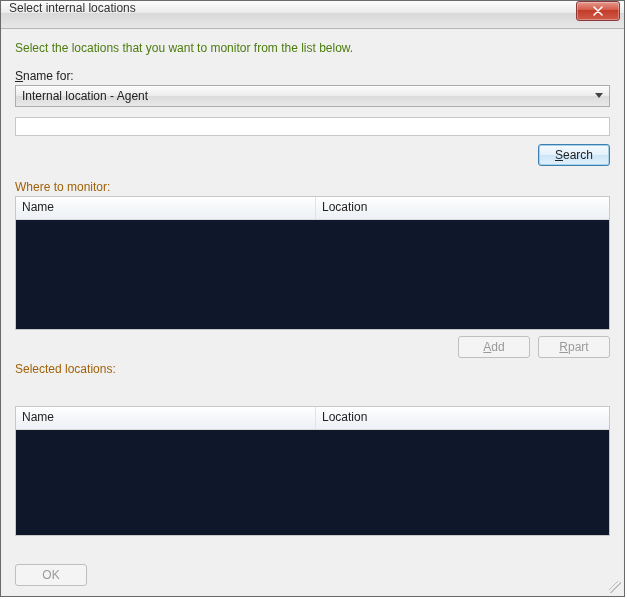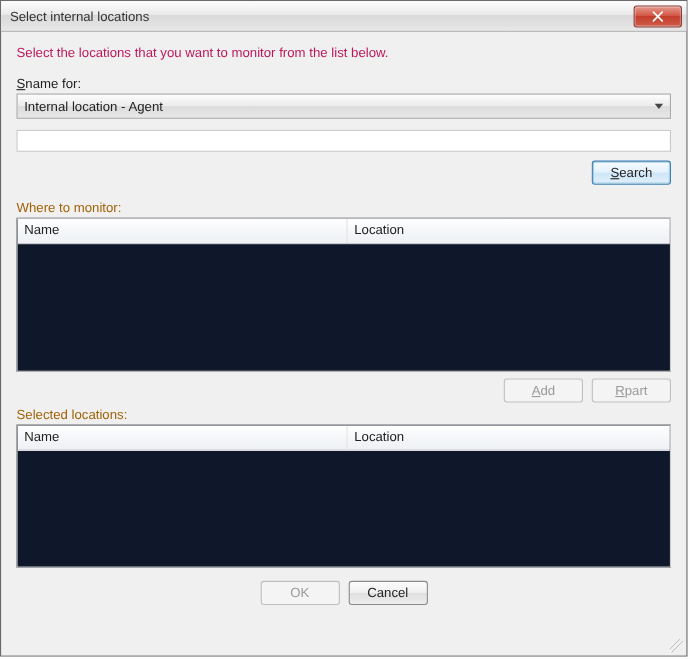--- a/index.html
+++ b/index.html
@@ -16,21 +16,20 @@
     background: #f0f0f0;
     display: flex;
     flex-direction: column;
     box-shadow: 0 0 0 1px #eee inset;
   }
   .titlebar {
     height: 27px;
     background: linear-gradient(to bottom, #fdfdfd 0%, #eaeaea 45%, #d9d9d9 46%, #e7e7e7 100%);
     border-bottom: 1px solid #b5b5b5;
     display: flex;
-    align-items: center;
     padding: 0 4px 0 8px;
   }
   .titlebar .title {
     flex: 1;
     color: #333;
     font-size: 12px;
   }
   .close-btn {
     width: 42px;
     height: 18px;
@@ -46,21 +45,21 @@
   }
   .close-btn svg { width: 10px; height: 10px; }
   .content {
     flex: 1;
     padding: 12px 14px 10px 14px;
     display: flex;
     flex-direction: column;
     overflow: hidden;
   }
   .intro {
-    color: #be185d;
+    color: #4d7c0f;
     margin-bottom: 14px;
   }
   .label { color: #222; margin-bottom: 2px; }
   .und { text-decoration: underline; }
   .dropdown {
     height: 21px;
     border: 1px solid #acacac;
     background: linear-gradient(to bottom, #fdfdfd 0%, #ececec 48%, #dcdcdc 52%, #e8e8e8 100%);
     border-radius: 0;
     display: flex;
@@ -137,26 +136,26 @@
     color: #222;
     box-sizing: border-box;
   }
   .list-header .col:last-child { border-right: none; flex: 1; }
   .addremove-row {
     display: flex;
     justify-content: flex-end;
     gap: 8px;
     margin-bottom: 4px;
   }
-  .sel-group { display: flex; flex-direction: column; }
+  .sel-group { display: flex; flex-direction: column; gap: 28px; }
   .footer {
     display: flex;
-    justify-content: center;
+    justify-content: flex-start;
     gap: 8px;
-    padding-top: 12px;
+    padding-top: 28px;
   }
   .resize-grip {
     position: absolute;
     right: 3px;
     bottom: 3px;
     width: 12px;
     height: 12px;
     background:
       linear-gradient(135deg, transparent 0 6px, #b0b0b0 6px 7px, transparent 7px 9px, #b0b0b0 9px 10px, transparent 10px 12px);
     opacity: .8;
@@ -225,20 +224,17 @@
           <div class="col">Name</div>
           <div class="col">Location</div>
         </div>
       </div>
     </div>
 
     <div class="footer">
       <button class="btn disabled">
           <span>OK</span>
         </button>
-      <button class="btn">
-          <span>Cancel</span>
-        </button>
     </div>
 
     <div class="resize-grip"></div>
   </div>
 </div>
 
 </body></html>

